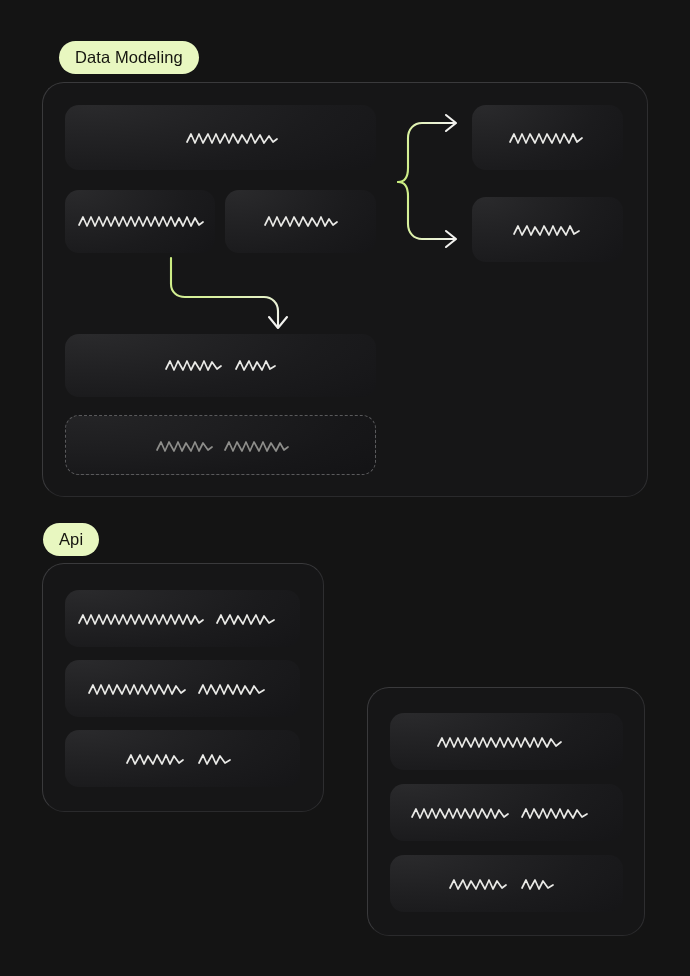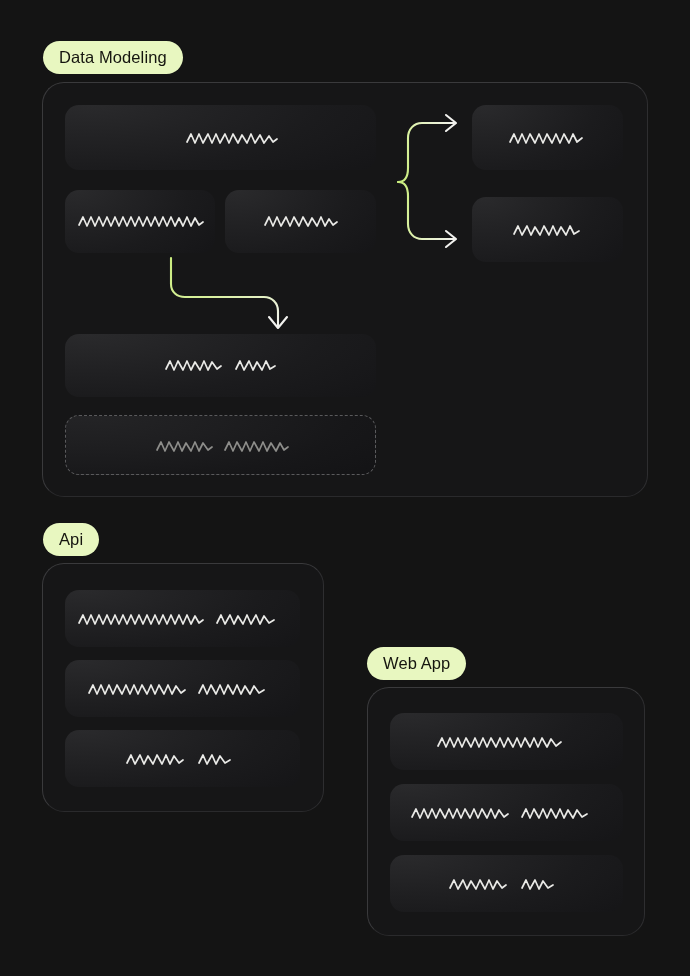--- a/index.html
+++ b/index.html
@@ -68,21 +68,21 @@
   .connector { position: absolute; pointer-events: none; }
   .connector svg { display: block; overflow: visible; }
   .connector path { fill: none; stroke-width: 2.1; stroke-linecap: round; stroke-linejoin: round; }
   .connector .head { fill: none; stroke-width: 2.1; stroke-linecap: round; stroke-linejoin: round; }
 </style>
 </head>
 <body>
 
 <div class="canvas">
 
-  <div class="pill" style="left:43px; top:41px;text-align:right;">
+  <div class="pill" style="left:59px; top:41px;text-align:right;">
     <span>Data Modeling</span>
   </div>
 
   <div class="group" style="left:42px; top:82px; width:606px; height:415px;"></div>
 
   <div class="card" style="left:65px; top:105px; width:311px; height:65px;">
     <div class="scribble" style="left:120px; top:26px;">
       <svg width="105" height="16" viewBox="0 0 105 16">
         <path d="M2 11 L6 3 L10 12 L14 3 L18 12 L23 3 L27 12 L31 3 L35 12 L40 3 L44 12 L48 3 L53 12 L57 4 L62 12 L66 3 L70 12 L75 4 L79 12 L84 5 L88 11 L92 8"></path>
       </svg>
@@ -205,23 +205,20 @@
 
   <div class="card" style="left:65px; top:730px; width:235px; height:57px;">
     <div class="scribble" style="left:60px; top:22px;">
       <svg width="116" height="16" viewBox="0 0 116 16">
         <path d="M2 11 L6 3 L10 12 L15 3 L19 12 L23 4 L28 12 L32 3 L37 12 L41 3 L45 12 L49 4 L54 11 L58 8"></path>
         <path d="M74 11 L78 3 L82 12 L87 3 L91 12 L95 4 L100 11 L105 8"></path>
       </svg>
     </div>
   </div>
 
-  <div class="pill" style="left:367px; top:647px;">
-    <span>Web App</span>
-  </div>
 
   <div class="group" style="left:367px; top:687px; width:278px; height:249px;"></div>
 
   <div class="card" style="left:390px; top:713px; width:233px; height:57px;">
     <div class="scribble" style="left:46px; top:22px;">
       <svg width="143" height="16" viewBox="0 0 143 16">
         <path d="M2 11 L6 3 L10 12 L14 3 L18 12 L22 3 L26 12 L30 3 L35 12 L39 3 L43 12 L47 3 L51 12 L55 3 L60 12 L64 3 L68 12 L72 3 L77 12 L81 3 L85 12 L89 3 L94 12 L98 3 L102 12 L106 3 L111 12 L115 4 L120 11 L125 7"></path>
       </svg>
     </div>
   </div>

